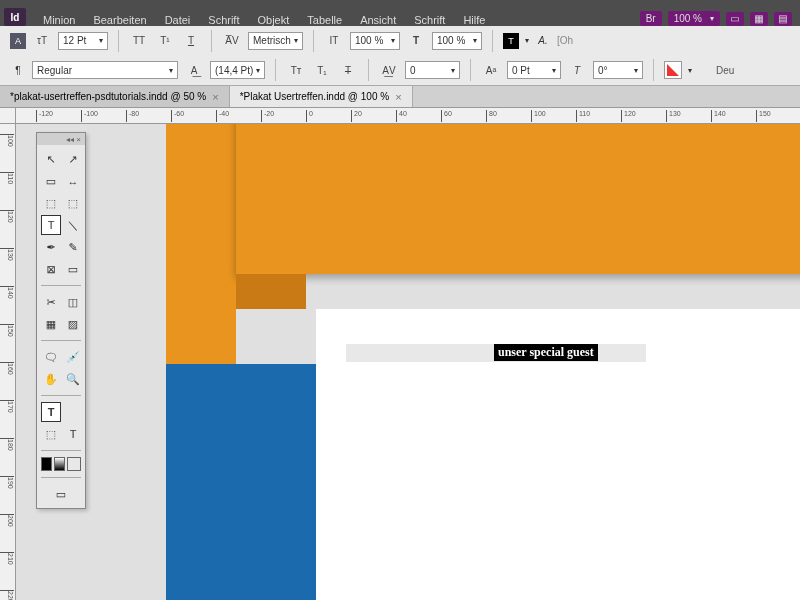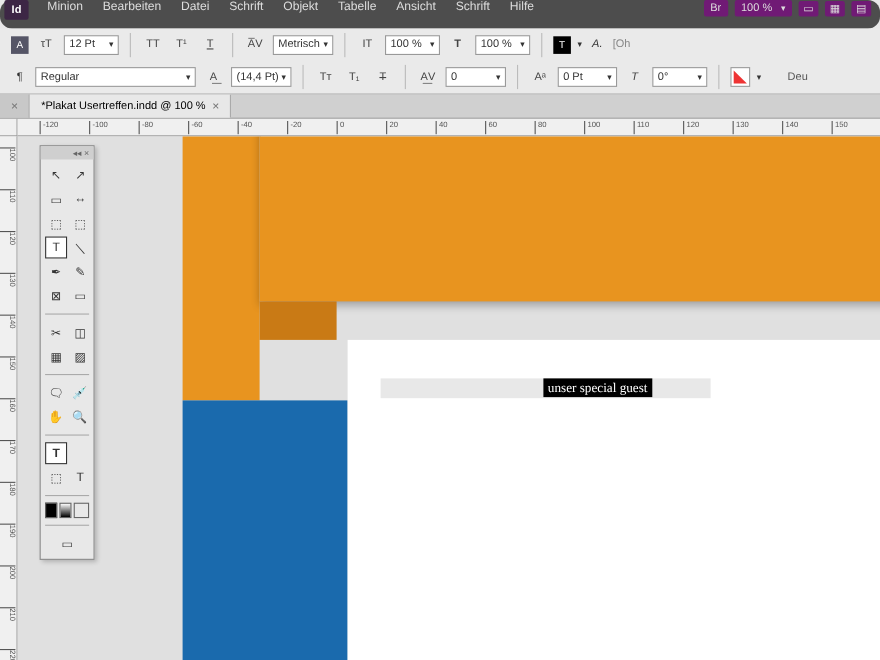--- a/index.html
+++ b/index.html
@@ -1,18 +1,18 @@
 <!DOCTYPE html>
 <html><head>
 <meta charset="utf-8">
 <style>
 * { margin: 0; padding: 0; box-sizing: border-box; font-family: Tahoma, Arial, sans-serif; }
 body { background: #e8e8e8; width: 800px; height: 600px; overflow: hidden; position: relative; }
 
-.menubar { height: 26px; background: #4d4d4d; display: flex; align-items: flex-start; padding-left: 4px; font-size: 11px; color: #ddd; border-radius: 11px; }
+.menubar { height: 26px; background: #4d4d4d; display: flex; align-items: flex-end; padding-left: 4px; font-size: 11px; color: #ddd; }
 .menubar .logo { width: 22px; height: 18px; background: #3d2645; color: #fff; font-weight: bold; font-size: 10px; display: flex; align-items: center; justify-content: center; border-radius: 2px; margin-right: 8px; }
 .menubar .mi { padding: 0 9px; cursor: default; }
 .menubar .right { margin-left: auto; display: flex; align-items: center; gap: 6px; padding-right: 8px; }
 .menubar .ctrl { background: #701a75; padding: 2px 6px; border-radius: 2px; font-size: 10px; color: #ddd; display: flex; align-items: center; gap: 4px; }
 .menubar .dd::after { content: "▾"; font-size: 8px; margin-left: 4px; }
 .menubar .square { width: 18px; height: 14px; display: flex; align-items: center; justify-content: center; }
 
 .optbar { height: 60px; background: #eaeaea; border-bottom: 1px solid #aaa; display: flex; flex-direction: column; }
 .optrow { display: flex; align-items: center; height: 30px; padding-left: 10px; gap: 6px; font-size: 10px; color: #333; }
 .optrow .field { background: #fff; border: 1px solid #999; height: 18px; padding: 0 4px; display: flex; align-items: center; min-width: 40px; }
@@ -27,21 +27,21 @@
 .tabs .tab { padding: 0 10px; display: flex; align-items: center; gap: 6px; border-right: 1px solid #aaa; background: #c8c8c8; }
 .tabs .tab.active { background: #e8e8e8; }
 .tabs .tab .x { color: #777; font-size: 11px; }
 
 .hruler { position: absolute; left: 16px; right: 0; top: 108px; height: 16px; background: #f0f0f0; border-bottom: 1px solid #999; font-size: 7px; color: #555; }
 .hruler .tick { position: absolute; top: 2px; border-left: 1px solid #555; padding-left: 2px; height: 12px; }
 .vruler { position: absolute; left: 0; top: 124px; bottom: 0; width: 16px; background: #f0f0f0; border-right: 1px solid #999; font-size: 7px; color: #555; }
 .vruler .tick { position: absolute; left: 0; border-top: 1px solid #555; padding-left: 2px; width: 14px; writing-mode: vertical-rl; text-orientation: mixed; }
 .rcorner { position: absolute; left: 0; top: 108px; width: 16px; height: 16px; background: #f0f0f0; border-right: 1px solid #999; border-bottom: 1px solid #999; }
 
-.canvas { position: absolute; left: 16px; top: 124px; right: 0; bottom: 0; background: #e0e0e0; overflow: hidden; }
+.canvas { position: absolute; left: 16px; top: 124px; right: 0; bottom: 0; background: #e0e0e0; overflow: hidden; font-weight: bold; }
 .paste { position: absolute; left: 110px; top: -20px; width: 900px; height: 700px; }
 .orangeBanner { position: absolute; left: 110px; top: 0; width: 900px; height: 170px; background: #e8941f; box-shadow: 0 4px 8px rgba(0,0,0,.3); }
 .orangeSide { position: absolute; left: 40px; top: 0; width: 70px; height: 260px; background: #e8941f; }
 .orangeFold { position: absolute; left: 110px; top: 170px; width: 70px; height: 35px; background: #c97a15; }
 .blueArea { position: absolute; left: 40px; top: 260px; width: 150px; height: 400px; background: #1a6aad; }
 .whiteArea { position: absolute; left: 190px; top: 205px; width: 800px; height: 500px; background: #fff; }
 .txtline { position: absolute; left: 220px; top: 240px; width: 300px; height: 18px; background: #e8e8e8; }
 .txtsel { position: absolute; left: 368px; top: 240px; padding: 1px 4px; background: #000; color: #fff; font-size: 12px; font-family: Georgia, serif; }
 
 .tools { position: absolute; left: 36px; top: 132px; width: 50px; background: #e8e8e8; border: 1px solid #888; box-shadow: 2px 2px 4px rgba(0,0,0,.2); }
@@ -126,20 +126,21 @@
     <div class="field dd" style="width:50px">0°</div>
     <div class="sep"></div>
     <div class="redsw"></div>
     <span style="font-size:8px">▾</span>
     <div style="margin-left:18px;font-size:10px;color:#555">Deu</div>
   </div>
 </div>
 
 <div class="tabs">
   <div class="tab">
+    <span>*plakat-usertreffen-psdtutorials.indd @ 50 %</span>
     <span class="x">×</span>
   </div>
   <div class="tab active">
     <span>*Plakat Usertreffen.indd @ 100 %</span>
     <span class="x">×</span>
   </div>
 </div>
 
 <div class="rcorner"></div>
 <div class="hruler" id="hr">

